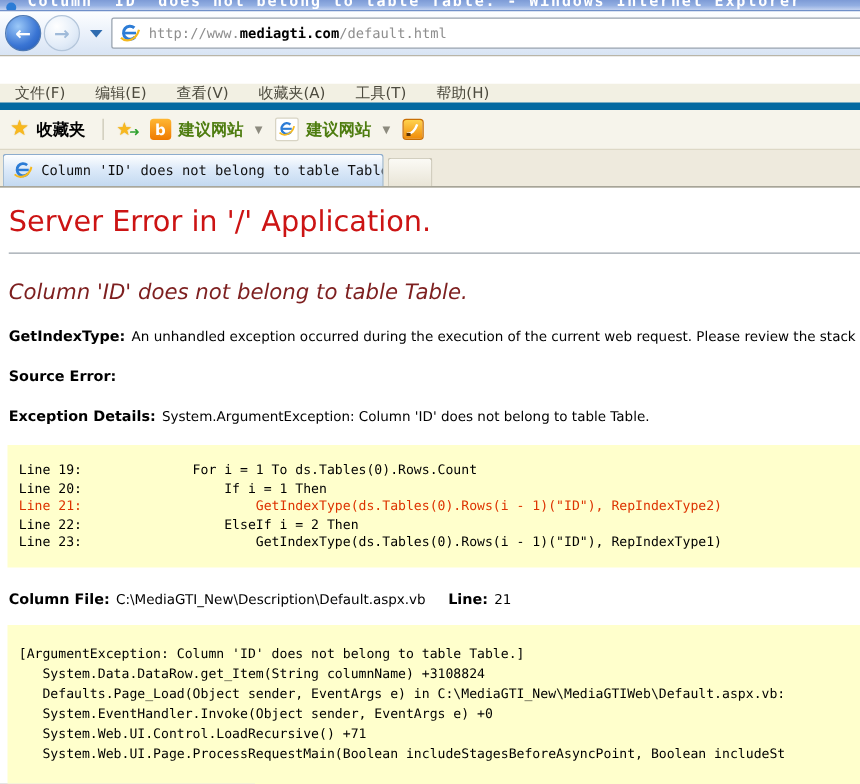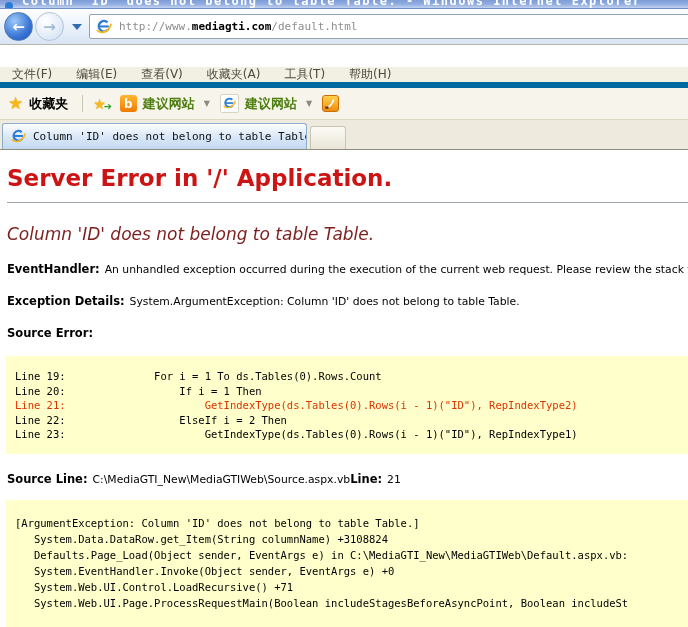--- a/index.html
+++ b/index.html
@@ -93,31 +93,31 @@
     white-space:nowrap; overflow:hidden;
   }
   .newtab {
     width:36px; height:23px; margin-left:3px;
     background:linear-gradient(180deg,#fbfaf5,#e9e5d7);
     border:1px solid #c9c5b5; border-bottom:none; border-radius:3px 3px 0 0;
   }
   
   .content { padding:0 0 0 7px; color:#000; }
   .content h1 {
-    margin:15px 0 0 0; font-size:23px; font-weight:700;
+    margin:15px 0 0 0; font-size:23px; font-weight:400;
     color:var(--h1_red,#cc1414); letter-spacing:0;
   }
   .content hr { border:none; border-top:1px solid #9ba3ab; width:900px; margin:11px 0 0 0; }
   .content h2 {
     margin:21px 0 0 0; font-size:17px; font-weight:400; font-style:italic;
     color:var(--h2_maroon,#7d1f1f);
   }
   .meta { margin:18px 0 0 0; font-size:10.8px; white-space:nowrap; }
   .meta b { font-size:11.5px; margin-right:5px; }
-  .meta .gap { margin-left:0; }
+  .meta .gap { margin-left:18px; }
   .codebox {
     width:900px; margin:16px 0 0 -1px; background:var(--code_bg,#ffffcc);
     padding:13px 0 12px 9px;
     font:10.5px/14.6px "DejaVu Sans Mono","Liberation Mono",monospace;
     white-space:pre; overflow:hidden;
   }
   .codebox span { display:block; white-space:pre; }
   .codebox .err { color:var(--error_line,#dd3300); }
   .stackbox {
     width:900px; margin:14px 0 0 -1px; background:var(--code_bg,#ffffcc);
@@ -208,31 +208,31 @@
       <span>Column 'ID' does not belong to table Table.</span>
     </div>
     <div class="newtab"></div>
   </div>
 
   <div class="content">
     <h1>Server Error in '/' Application.</h1>
     <hr>
     <h2>Column 'ID' does not belong to table Table.</h2>
 
-    <p class="meta"><b>EventHandler:</b><span>An unhandled exception occurred during the execution of the current web request. Please review the stack trace for more i</span></p>
+    <p class="meta"><b>GetIndexType:</b><span>An unhandled exception occurred during the execution of the current web request. Please review the stack trace for more i</span></p>
+
+    <p class="meta"><b>Source Error:</b></p>
 
     <p class="meta"><b>Exception Details:</b><span>System.ArgumentException: Column 'ID' does not belong to table Table.</span></p>
-
-    <p class="meta"><b>Source Error:</b></p>
 
     <pre class="codebox"><span>Line 19:              For i = 1 To ds.Tables(0).Rows.Count
 Line 20:                  If i = 1 Then</span><span class="err">Line 21:                      GetIndexType(ds.Tables(0).Rows(i - 1)("ID"), RepIndexType2)</span><span>Line 22:                  ElseIf i = 2 Then
 Line 23:                      GetIndexType(ds.Tables(0).Rows(i - 1)("ID"), RepIndexType1)</span></pre>
 
-    <p class="meta"><b>Source Line:</b><span>C:\MediaGTI_New\MediaGTIWeb\Source.aspx.vb</span><b class="gap">Line:</b><span>21</span></p>
+    <p class="meta"><b>Column File:</b><span>C:\MediaGTI_New\Description\Default.aspx.vb</span><b class="gap">Line:</b><span>21</span></p>
 
 
     <pre class="stackbox"><span>[ArgumentException: Column 'ID' does not belong to table Table.]
    System.Data.DataRow.get_Item(String columnName) +3108824
    Defaults.Page_Load(Object sender, EventArgs e) in C:\MediaGTI_New\MediaGTIWeb\Default.aspx.vb:
    System.EventHandler.Invoke(Object sender, EventArgs e) +0
    System.Web.UI.Control.LoadRecursive() +71
    System.Web.UI.Page.ProcessRequestMain(Boolean includeStagesBeforeAsyncPoint, Boolean includeSt</span></pre>
   </div>
 

